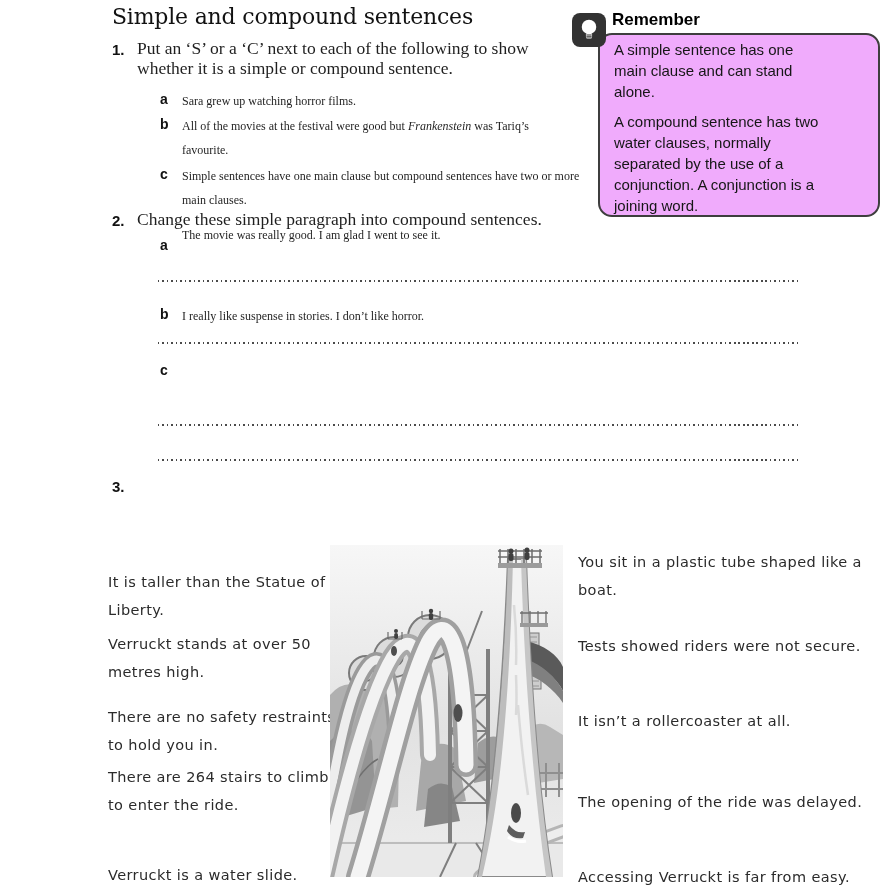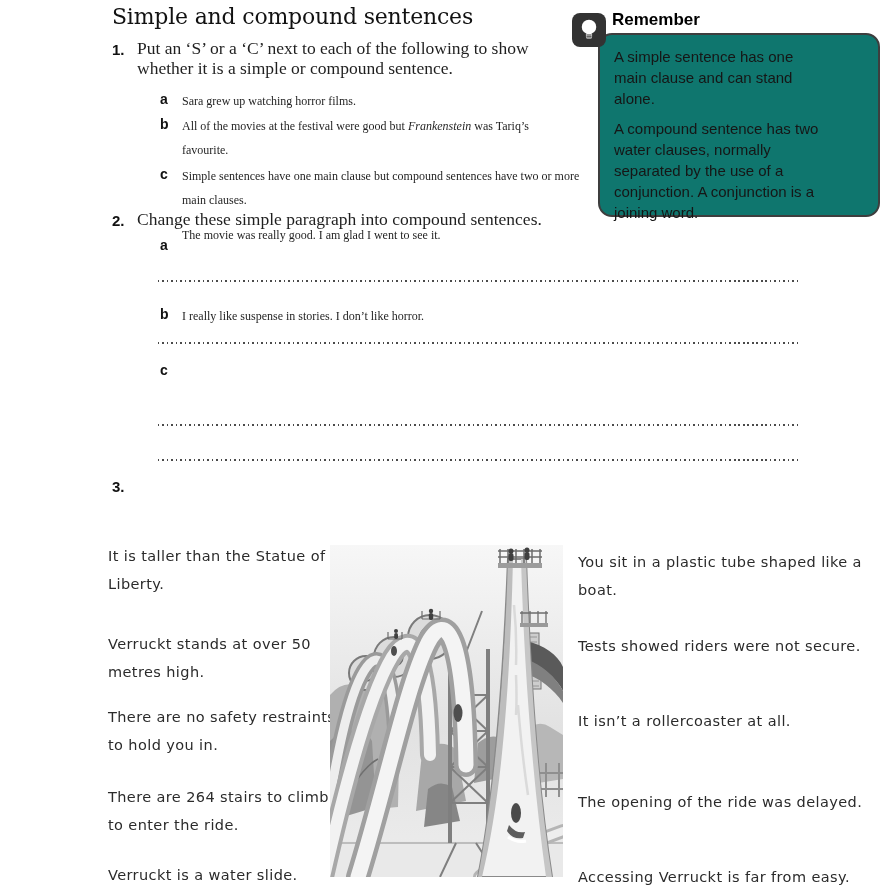--- a/index.html
+++ b/index.html
@@ -36,22 +36,22 @@
   .rem-icon{
     left:572px;top:13px;width:34px;height:34px;background:#333333;
     border-radius:8px;z-index:2;display:flex;align-items:center;justify-content:center;
   }
   .rem-title{
     left:612px;top:10px;font-family:"Liberation Sans",sans-serif;
     font-weight:bold;font-size:17px;color:#000;z-index:2;
   }
   .rem-box{
     left:598px;top:33px;width:282px;height:184px;box-sizing:border-box;
-    background:#0f766e;border:2.5px solid #3e3e3e;border-radius:14px;
-    padding:11px 14px;z-index:1;
+    background:#f0abfc;border:2.5px solid #3e3e3e;border-radius:14px;
+    padding:4px 14px;z-index:1;
   }
   .rem-box p{
     margin:0 0 9px 0;width:205px;
     font-family:"Liberation Sans",sans-serif;font-size:15px;line-height:21px;color:#161616;
   }
   .illus{left:330px;top:545px;width:233px;height:332px;}
 </style>
 </head>
 <body>
 
@@ -81,24 +81,24 @@
   <div class="abs itemlabel" style="top:306px">b</div>
   <div class="abs itemtext" style="top:304px;width:455px">I really like suspense in stories. I don’t like horror.</div>
   <div class="abs answer-line" style="top:342px"></div>
 
   <div class="abs itemlabel" style="top:362px">c</div>
   <div class="abs answer-line" style="top:424px"></div>
   <div class="abs answer-line" style="top:459px"></div>
 
   <div class="abs qnum" style="top:478px">3.</div>
 
-  <div class="abs hand left-col" style="top:542px">It is taller than the Statue of Liberty.</div>
+  <div class="abs hand left-col" style="top:568px">It is taller than the Statue of Liberty.</div>
   <div class="abs hand left-col" style="top:630px">Verruckt stands at over 50 metres high.</div>
   <div class="abs hand left-col" style="top:703px">There are no safety restraints to hold you in.</div>
-  <div class="abs hand left-col" style="top:783px">There are 264 stairs to climb to enter the ride.</div>
+  <div class="abs hand left-col" style="top:763px">There are 264 stairs to climb to enter the ride.</div>
   <div class="abs hand left-col" style="top:861px">Verruckt is a water slide.</div>
 
   <div class="abs hand right-col" style="top:548px">You sit in a plastic tube shaped like a boat.</div>
   <div class="abs hand right-col" style="top:632px">Tests showed riders were not secure.</div>
   <div class="abs hand right-col" style="top:707px">It isn’t a rollercoaster at all.</div>
   <div class="abs hand right-col" style="top:788px">The opening of the ride was delayed.</div>
   <div class="abs hand right-col" style="top:863px">Accessing Verruckt is far from easy.</div>
 
   <div class="abs rem-icon">
     <svg width="26" height="26" viewBox="0 0 34 34" aria-hidden="true">

